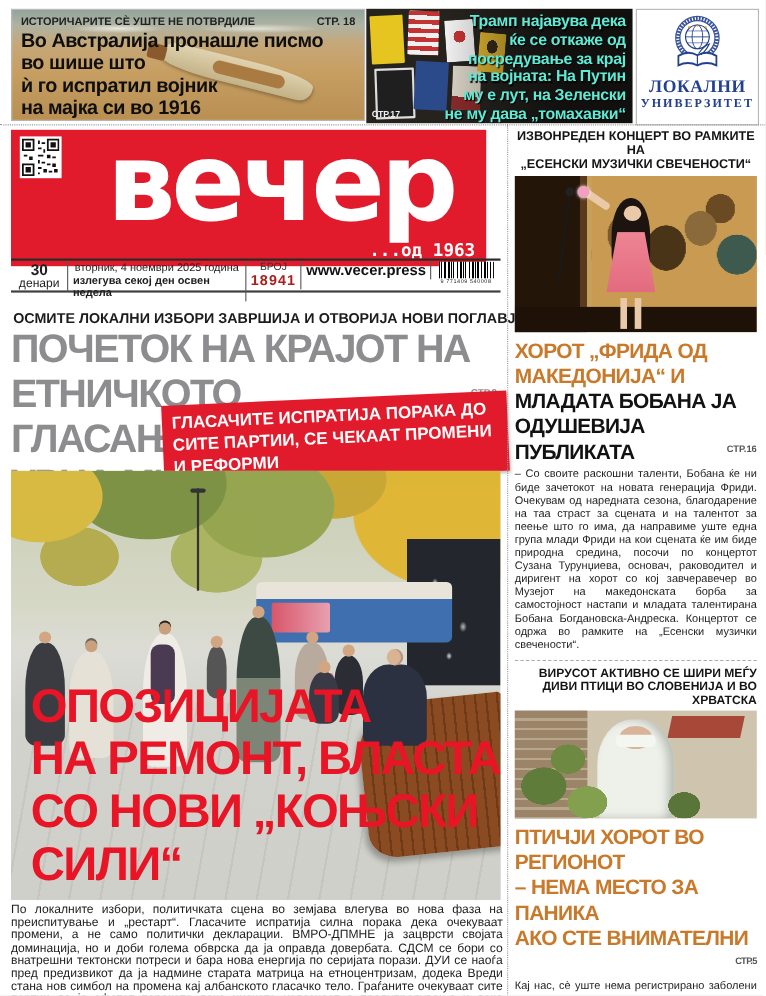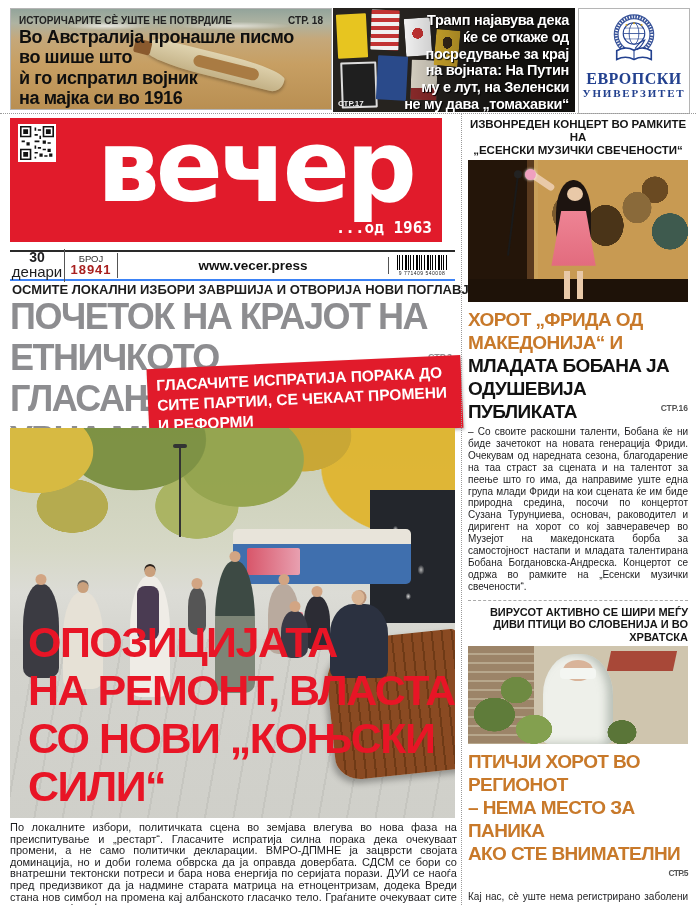--- a/index.html
+++ b/index.html
@@ -21,48 +21,48 @@
   .bottle .cork{position:absolute;left:-9%;top:22%;width:12%;height:56%;background:#8a5a2e;border-radius:3px;}
   .teaser-au .t-kick{position:absolute;left:8px;top:6px;right:8px;display:flex;justify-content:space-between;
           font-size:10px;font-weight:bold;color:#222;}
   .teaser-au h2{position:absolute;left:8px;top:18px;margin:0;font-size:18px;line-height:1.13;
           font-weight:bold;color:#0f0f0f;letter-spacing:-0.4px;}
 
   .teaser-tr{position:absolute;left:333px;top:8px;width:242px;height:104px;background:#26231f;overflow:hidden;}
   .poster{position:absolute;border-radius:1px;}
   .tr-shade{position:absolute;inset:0;background:linear-gradient(90deg,rgba(0,0,0,0) 30%,rgba(0,0,0,.55) 75%);}
   .teaser-tr h2{position:absolute;right:6px;top:4px;margin:0;width:190px;text-align:right;
-          font-size:14.5px;line-height:1.16;font-weight:bold;color:#ffffff;letter-spacing:-0.3px;
+          font-size:14.5px;line-height:1.16;font-weight:bold;color:#5eead4;letter-spacing:-0.3px;
           text-shadow:1px 1px 1px #000;}
   .teaser-tr .pg{position:absolute;left:5px;bottom:4px;font-size:8px;font-weight:bold;color:#eee;}
 
   .uni-ad{position:absolute;left:578px;top:8px;width:110px;height:104px;border:1px solid #b5b5b5;
           background:#fff;text-align:center;}
   .uni-ad svg{margin-top:4px;}
   .uni-l1{font-family:"Liberation Serif",serif;font-weight:bold;color:#23418f;font-size:16px;letter-spacing:.5px;line-height:1;}
   .uni-l2{font-family:"Liberation Serif",serif;font-weight:bold;color:#23418f;font-size:11px;letter-spacing:1.8px;line-height:1.2;}
 
   
   .masthead{position:absolute;left:10px;top:118px;width:432px;height:124px;background:#e11b2b;}
   .qr{position:absolute;left:8px;top:6px;width:34px;height:34px;background:#fff;padding:2px;}
   .logo{position:absolute;left:58px;top:-14px;width:374px;text-align:center;color:#fff;
         font-family:"DejaVu Sans",sans-serif;font-weight:bold;font-size:99px;letter-spacing:-4px;
         text-transform:lowercase;line-height:1.28;}
   .since{position:absolute;right:10px;bottom:5px;color:#fff;font-family:"DejaVu Sans Mono",monospace;
         font-size:16px;font-weight:bold;}
 
   
-  .info-bar{position:absolute;left:10px;top:250px;width:445px;height:27px;border-top:2px solid #2a2a2a;
-        border-bottom:2px solid #3b82f6;display:flex;align-items:center;}
+  .info-bar{position:absolute;left:10px;top:235px;width:445px;height:27px;border-top:2px solid #2a2a2a;
+        border-bottom:2px solid #404040;display:flex;align-items:flex-start;}
   .info-bar .cell{display:flex;flex-direction:column;justify-content:center;align-items:center;
         border-right:1px solid #555;padding:1px 4px;}
   .info-bar .cell:last-child{border-right:none;}
   .c-price{width:46px;}
   .c-price .v{font-size:14px;font-weight:bold;line-height:1;}
-  .c-price .u{font-size:15px;line-height:1.1;}
+  .c-price .u{font-size:11px;line-height:1.1;}
   .c-date{width:162px;}
   .c-date .d{font-size:10px;line-height:1.15;}
   .c-date .s{font-size:10px;font-weight:bold;line-height:1.15;}
   .c-issue{width:44px;}
   .c-issue .l{font-size:9.5px;line-height:1;color:#333;}
   .c-issue .n{font-size:13px;font-weight:bold;letter-spacing:1px;color:#a8201f;line-height:1.1;}
   .c-site{flex:1;}
   .c-site .w{font-size:13.5px;font-weight:bold;color:#111;}
   .c-bar{width:58px;}
   .barcode{width:50px;height:15px;background:repeating-linear-gradient(90deg,#000 0 1px,#fff 1px 2px,#000 2px 3px,#fff 3px 5px,#000 5px 6px,#fff 6px 8px,#000 8px 10px,#fff 10px 11px);}
@@ -233,41 +233,45 @@
       <line x1="30" y1="38" x2="70" y2="38" stroke="#23418f" stroke-width="1.5"></line>
       <line x1="33" y1="28" x2="67" y2="28" stroke="#23418f" stroke-width="1"></line>
       <line x1="33" y1="48" x2="67" y2="48" stroke="#23418f" stroke-width="1"></line>
       <circle cx="36" cy="22" r="1.8" fill="#d4a017"></circle>
         <circle cx="50" cy="19" r="1.8" fill="#d4a017"></circle>
         <circle cx="64" cy="22" r="1.8" fill="#d4a017"></circle>
       <path d="M18 70 Q34 60 50 69 Q66 60 82 70 L82 86 Q66 78 50 86 Q34 78 18 86 Z" fill="#fff" stroke="#23418f" stroke-width="3"></path>
       <line x1="50" y1="69" x2="50" y2="86" stroke="#23418f" stroke-width="2"></line>
       <path d="M52 66 Q62 52 70 50 Q64 62 56 68" fill="none" stroke="#23418f" stroke-width="2"></path>
     </svg>
-    <div class="uni-l1">ЕВРОПСКИ</div>
+    <div class="uni-l1">ЛОКАЛНИ</div>
     <div class="uni-l2">УНИВЕРЗИТЕТ</div>
   </div>
 
   <div class="top-strip-sep"></div>
 
   <div class="masthead">
     <svg class="qr" viewBox="0 0 21 21">
       <rect width="21" height="21" fill="#fff"></rect>
       <path fill="#111" d="M0 0h7v7H0zM14 0h7v7h-7zM0 14h7v7H0z"></path>
       <path fill="#fff" d="M1 1h5v5H1zM15 1h5v5h-5zM1 15h5v5H1z"></path>
       <path fill="#111" d="M2 2h3v3H2zM16 2h3v3h-3zM2 16h3v3H2zM9 1h1v2H9zM11 2h2v1h-2zM9 5h2v1H9zM12 6h1v2h-1zM9 9h3v1H9zM14 9h2v2h-2zM17 10h2v1h-2zM1 9h2v1H1zM4 10h2v2H4zM9 12h1v2H9zM11 13h2v1h-2zM14 14h2v1h-2zM17 14h2v2h-2zM9 16h2v1H9zM12 17h2v2h-2zM15 18h2v1h-2zM18 17h2v2h-2zM9 19h1v1H9z"></path>
     </svg>
     <div class="logo">Вечер</div>
     <div class="since">...од 1963</div>
   </div>
 
   <div class="info-bar">
     <div class="cell c-price">
       <span class="v">30</span>
       <span class="u">денари</span>
+    </div>
+    <div class="cell c-date">
+      <span class="d">вторник, 4 ноември 2025 година</span>
+      <span class="s">излегува секој ден освен недела</span>
     </div>
     <div class="cell c-issue">
       <span class="l">БРОЈ</span>
       <span class="n">18941</span>
     </div>
     <div class="cell c-site">
       <span class="w">www.vecer.press</span>
     </div>
     <div class="cell c-bar">
       <div class="barcode"></div>

